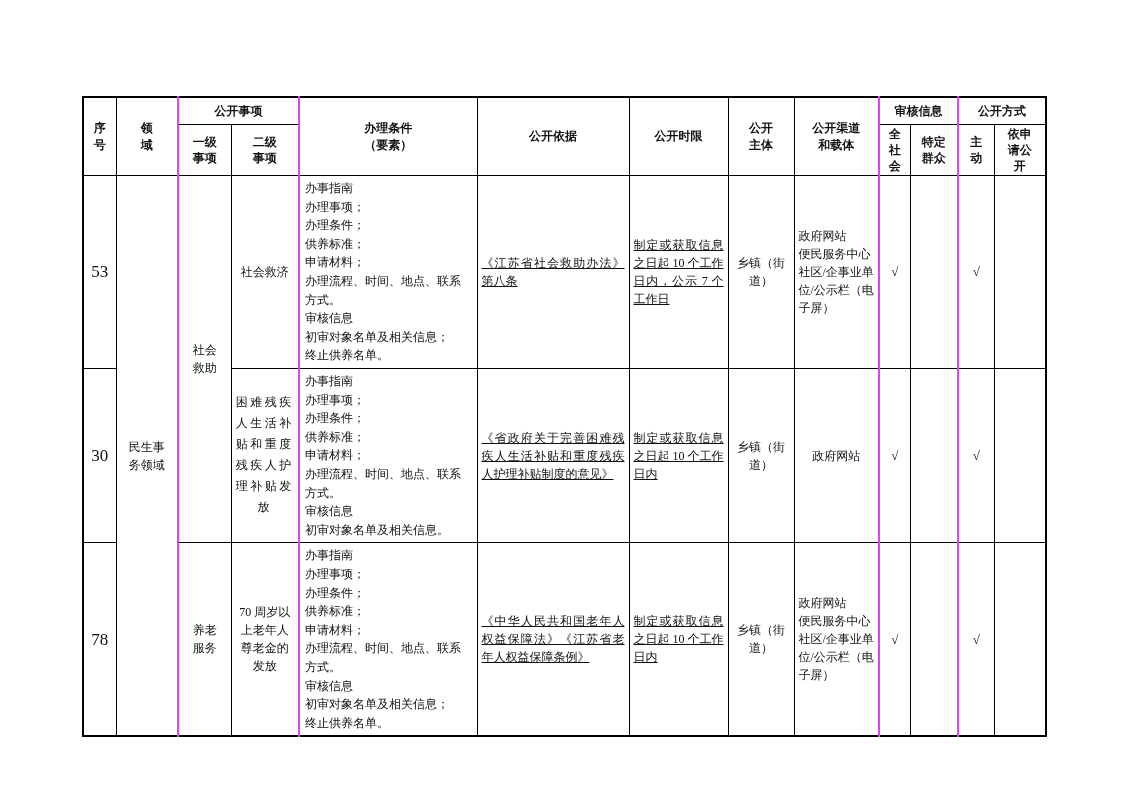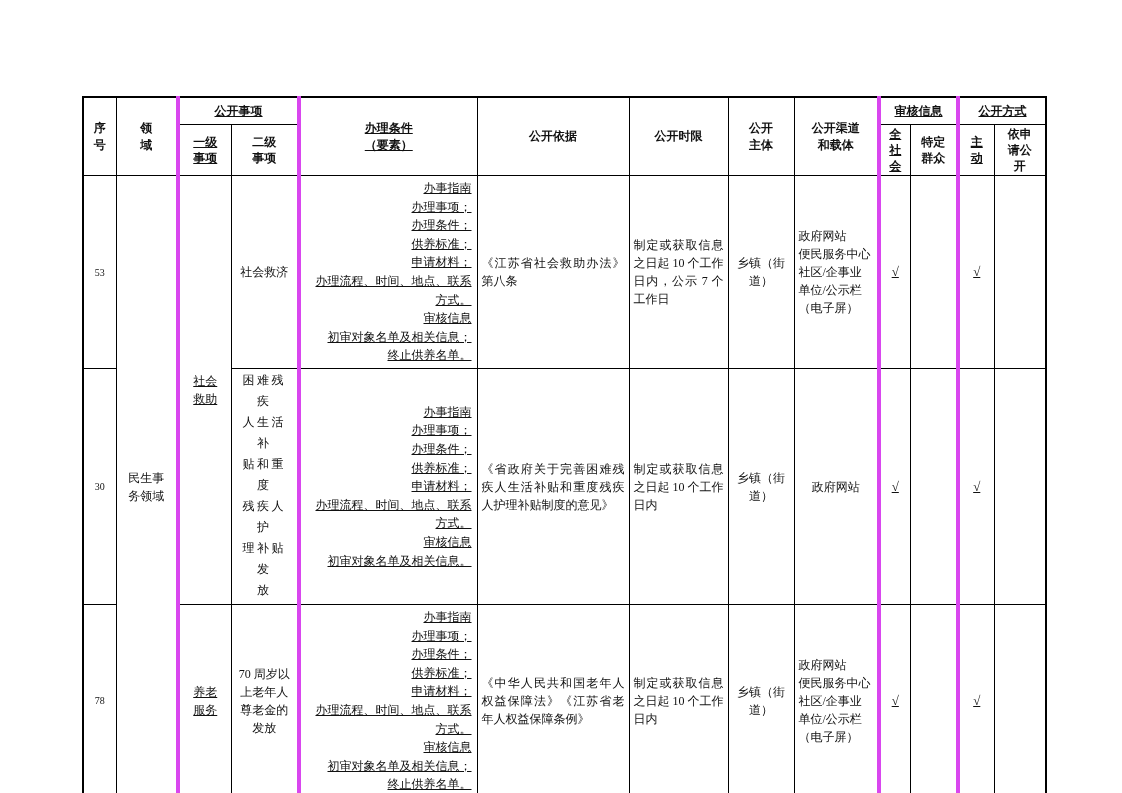--- a/index.html
+++ b/index.html
@@ -18,27 +18,27 @@
     border:1px solid #000;
     padding:2px 4px;
     vertical-align:middle;
     text-align:center;
     font-size:12px;
     line-height:1.5;
     white-space:pre-line;
     overflow:hidden;
   }
   th{font-weight:bold;line-height:1.35;padding:1px 2px;}
-  .bl2{border-left:4px solid #d946ef;text-decoration:underline;}
+  .bl2{border-left:2px solid #d946ef;}
   .left{text-align:left;}
-  .just{text-align:justify;text-justify:inter-character;}
-  .content-cell{text-align:right;padding:3px 5px;line-height:1.55;}
+  .just{text-align:justify;text-justify:inter-character;text-decoration:underline;}
+  .content-cell{text-align:left;padding:3px 5px;line-height:1.55;}
   .spread{letter-spacing:2.5px;line-height:1.75;font-family:Liberation Mono, monospace;}
   .check{font-size:13px;}
-  .seq{font-size:10px;}
+  .seq{font-size:17px;}
 </style>
 </head>
 <body>
 
 <div class="page">
   <table class="catalog">
     <colgroup>
       <col style="width:33px">
         <col style="width:62px">
         <col style="width:53px">

